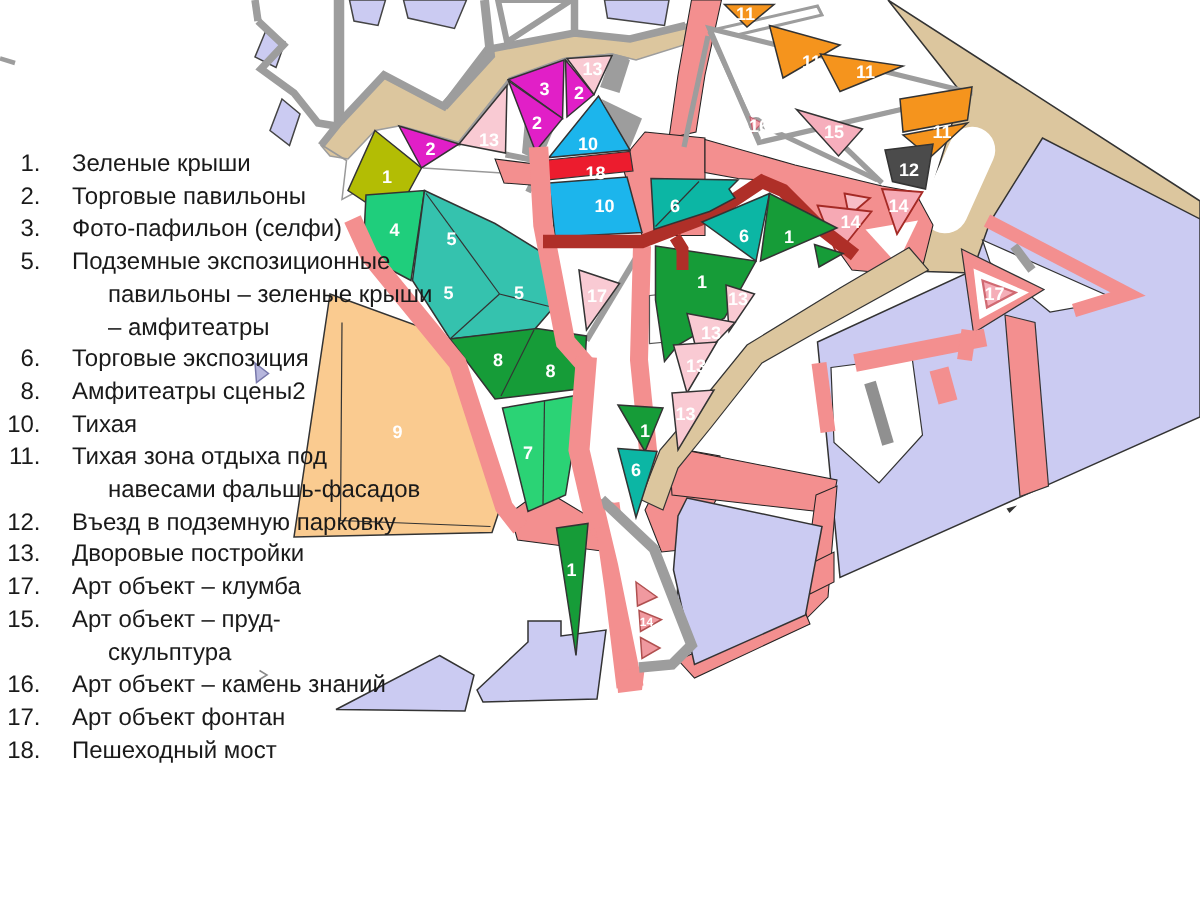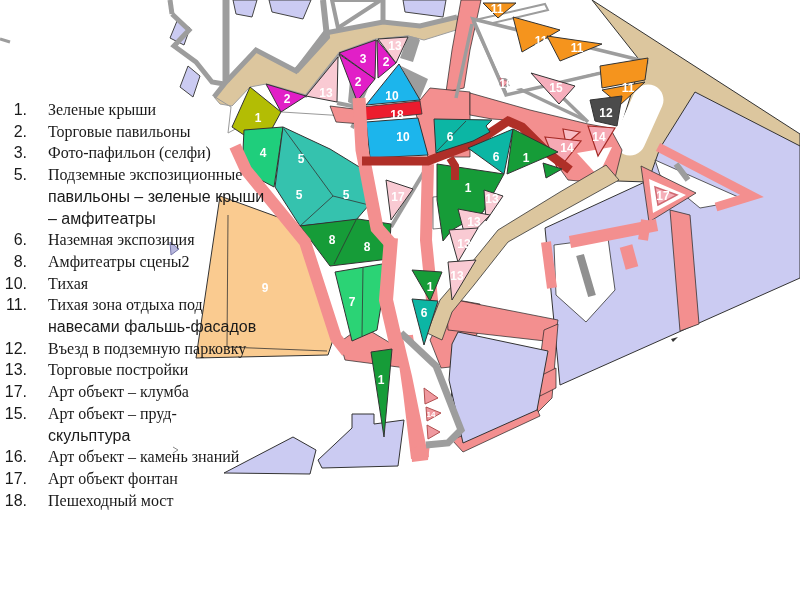--- a/index.html
+++ b/index.html
@@ -1,22 +1,22 @@
 <!DOCTYPE html>
 <html><head>
 <meta charset="utf-8">
 <style>
 html,body{margin:0;padding:0;}
 #page{position:relative;width:800px;height:600px;background:#ffffff;overflow:hidden;font-family:"Liberation Sans",sans-serif;}
 #map{position:absolute;left:0;top:0;}
 #legend{position:absolute;left:0px;top:99px;width:330px;font-size:16px;line-height:21.7px;color:#1a1a1a;}
 #legend .row{white-space:nowrap;}
 #legend .n{display:inline-block;width:27px;text-align:right;}
-#legend .t{display:inline-block;margin-left:21px;font-family:Liberation Serif, serif;}
-#legend .c{margin-left:48px;}
+#legend .t{display:inline-block;margin-left:21px;}
+#legend .c{margin-left:72px;}
 .lbl{font-weight:bold;fill:#ffffff;font-size:12px;font-family:"Liberation Sans",sans-serif;}
 </style>
 </head>
 <body>
 <div id="page">
 <svg id="map" width="800" height="600" viewBox="0 0 800 600">
 
 <rect x="0" y="0" width="800" height="600" fill="#ffffff"></rect>
 
 <path d="M690,88 L800,140 L800,278 L560,385 L545,228 L647,181 L657,144 Z" fill="#CBCBF2" stroke="#333" stroke-width="1"></path>
@@ -317,27 +317,27 @@
 <path d="M173,447 L178,450 L173,453" stroke="#888" stroke-width="1" fill="none"></path>
 </svg>
 
 <div id="legend">
 <div class="row"><span class="n">1.</span><span class="t">Зеленые крыши</span></div>
 <div class="row"><span class="n">2.</span><span class="t">Торговые павильоны</span></div>
 <div class="row"><span class="n">3.</span><span class="t">Фото-пафильон (селфи)</span></div>
 <div class="row"><span class="n">5.</span><span class="t">Подземные экспозиционные</span></div>
 <div class="row c">павильоны – зеленые крыши</div>
 <div class="row c">– амфитеатры</div>
-<div class="row"><span class="n">6.</span><span class="t">Наземная экспозиция</span></div>
+<div class="row"><span class="n">6.</span><span class="t">Торговые экспозиция</span></div>
 <div class="row"><span class="n">8.</span><span class="t">Амфитеатры сцены2</span></div>
 <div class="row"><span class="n">10.</span><span class="t">Тихая</span></div>
 <div class="row"><span class="n">11.</span><span class="t">Тихая зона отдыха под</span></div>
 <div class="row c">навесами фальшь-фасадов</div>
 <div class="row"><span class="n">12.</span><span class="t">Въезд в подземную парковку</span></div>
-<div class="row"><span class="n">13.</span><span class="t">Торговые постройки</span></div>
+<div class="row"><span class="n">13.</span><span class="t">Дворовые постройки</span></div>
 <div class="row"><span class="n">17.</span><span class="t">Арт объект – клумба</span></div>
 <div class="row"><span class="n">15.</span><span class="t">Арт объект – пруд-</span></div>
 <div class="row c">скульптура</div>
 <div class="row"><span class="n">16.</span><span class="t">Арт объект – камень знаний</span></div>
 <div class="row"><span class="n">17.</span><span class="t">Арт объект фонтан</span></div>
 <div class="row"><span class="n">18.</span><span class="t">Пешеходный мост</span></div>
 </div>
 </div>
 
 </body></html>

